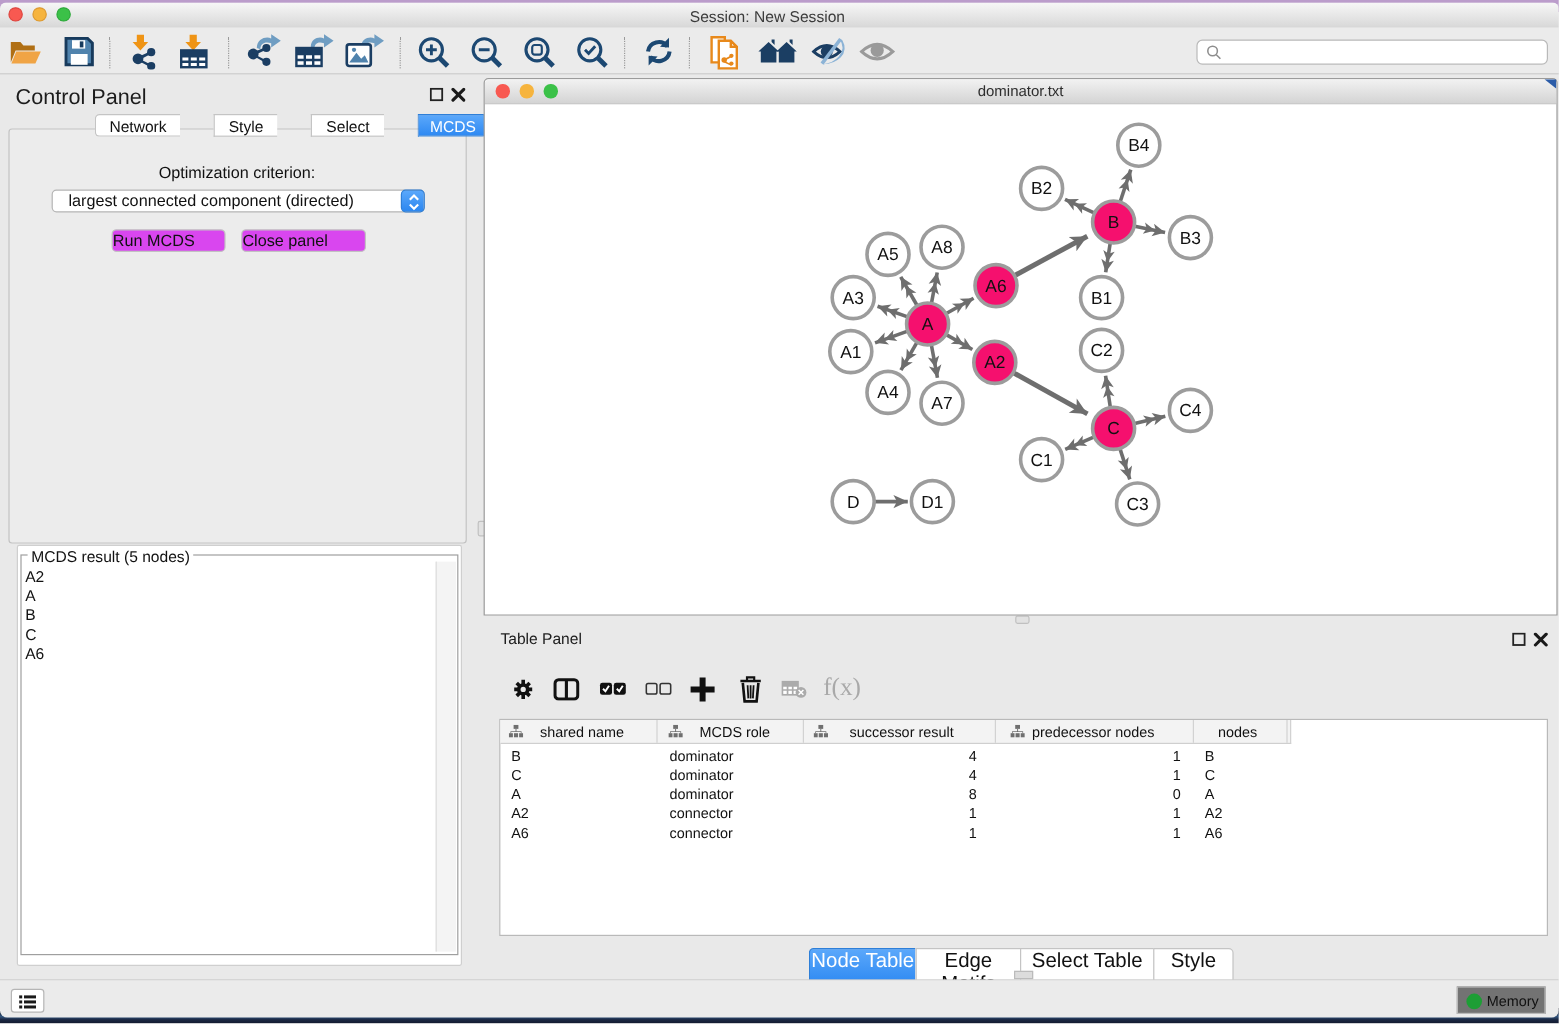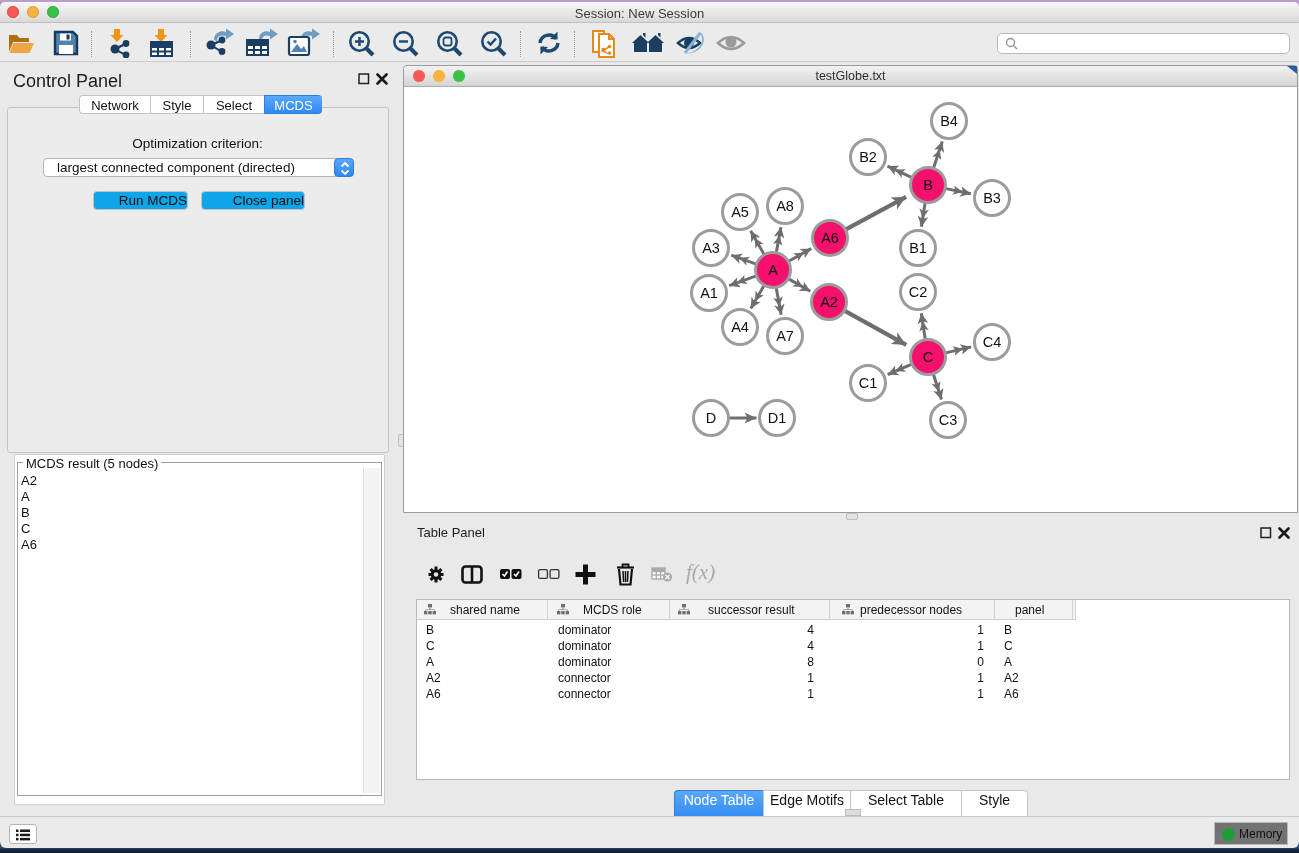--- a/index.html
+++ b/index.html
@@ -8,48 +8,48 @@
 
 .topline{left:0;top:0;width:1299px;height:10px;background:#bb9ccb;}
 .titlebar{left:0;top:2px;width:1299px;height:20px;background:linear-gradient(#f7f7f7,#d9d9d9);border-bottom:1px solid #c0c0c0;border-radius:5px 5px 0 0;}
 .tl{border-radius:50%;width:11.5px;height:11.5px;top:4px;box-sizing:border-box;}
 .title{width:100%;text-align:center;top:3.5px;font-size:13px;color:#3b3b3b;margin-left:-10px;}
 .toolbar{left:0;top:23px;width:1299px;height:38px;background:#ebebeb;border-bottom:1px solid #cccccc;}
 .sep{top:31px;width:1px;height:26px;border-left:1px dotted #9a9a9a;}
 .search{left:997px;top:33px;width:291px;height:19px;background:#fff;border:1px solid #b9b9b9;border-radius:5px;}
 
 .cptitle{left:13px;top:71px;font-size:18px;color:#1c1c1c;}
-.tabs{left:79px;top:95px;height:19px;display:flex;font-size:13px;color:#111;}
+.tabs{left:79px;top:95px;height:19px;display:flex;font-size:13px;color:#111;gap:28px;}
 .tab{background:#fff;border:1px solid #c4c4c4;border-right:none;line-height:19px;height:19px;box-sizing:border-box;text-align:center;}
 .tab.first{border-radius:4px 0 0 4px;}
 .tab.sel{background:linear-gradient(#5ba8fb,#2e89f2);color:#fff;border-color:#2e7fd8;border-radius:0 4px 4px 0;}
 .groupbox{left:7px;top:107px;width:380px;height:344px;background:#ececec;border:1px solid #c3c3c3;border-radius:3px;}
 .optlabel{left:0px;top:136px;width:395px;text-align:center;font-size:13.5px;color:#111;}
 .combo{left:43px;top:158px;width:311px;height:19px;background:#fff;border:1px solid #b5b5b5;border-radius:4px;box-sizing:border-box;}
 .combotext{left:57px;top:160px;font-size:13.5px;color:#111;}
 .stepper{left:334px;top:158px;width:20px;height:19px;background:linear-gradient(#5ba8fb,#2c87f0);border-radius:4px;border:1px solid #2e7fd8;box-sizing:border-box;}
-.btn{height:19px;background:#0ea5e9;border:1px solid #c2c2c2;border-radius:4px;font-size:13.5px;color:#111;text-align:right;line-height:18px;box-sizing:border-box;}
+.btn{height:19px;background:#d946ef;border:1px solid #c2c2c2;border-radius:4px;font-size:13.5px;color:#111;text-align:left;line-height:18px;box-sizing:border-box;}
 
 .resultouter{left:14px;top:454px;width:369px;height:349px;background:#fff;border:1px solid #cfcfcf;border-radius:2px;}
 .resultbox{left:17px;top:462px;width:363px;height:332px;border:1px solid #9f9f9f;background:#fff;}
 .resulttitle{left:23px;top:456px;background:#fff;padding:0 3px;font-size:13px;color:#111;}
 .scrolllane{left:363px;top:468px;width:16px;height:325px;background:#f4f4f4;border-left:1px solid #ddd;}
 .ritem{left:21px;font-size:13px;color:#111;}
 
 .netwin{left:403px;top:65px;width:895px;height:448px;background:#fff;border:1px solid #9b9b9b;border-radius:4px 4px 0 0;box-sizing:border-box;}
 .nettitle{left:0;top:0;width:100%;height:20px;background:linear-gradient(#f2f2f2,#d4d4d4);border-bottom:1px solid #ababab;border-radius:4px 4px 0 0;}
 .ntl{border-radius:50%;width:11.5px;height:11.5px;top:4px;}
 .netname{width:100%;text-align:center;top:3px;font-size:12.5px;color:#2e2e2e;}
 
 .tptitle{left:417px;top:525px;font-size:13px;color:#1c1c1c;}
 .tptable{left:416px;top:599px;width:874px;height:181px;background:#fff;border:1px solid #b9b9b9;box-sizing:border-box;}
 .thead{left:0;top:0;width:658px;height:19px;background:#f3f3f3;border-bottom:1px solid #cfcfcf;border-right:1px solid #d2d2d2;}
 .thcell{top:0;height:19px;border-right:1px solid #d2d2d2;box-sizing:border-box;font-size:12px;color:#111;}
 .trow{font-size:12px;color:#111;height:16px;}
-.seg{height:31px;background:#fff;border:1px solid #c4c4c4;border-right:none;font-size:14px;color:#111;line-height:19px;text-align:center;box-sizing:border-box;top:790px;}
+.seg{height:31px;background:#fff;border:1px solid #c4c4c4;border-right:none;font-size:17px;color:#111;line-height:19px;text-align:center;box-sizing:border-box;top:790px;}
 
 .statusbar{left:0;top:816px;width:1299px;height:31px;background:#ebebeb;border-top:1px solid #c9c9c9;border-radius:0 0 6px 6px;}
 .desktop{left:0;top:840px;width:1299px;height:13px;background:linear-gradient(#0e1526 20%,#33567f 54%,#1a2742 75%,#12192e);}
 .memorybtn{left:1214px;top:822px;width:74px;height:23px;background:#737373;border:1px solid #b9b9b9;font-size:12px;color:#111;box-sizing:border-box;}
 .listbtn{left:9px;top:824px;width:28px;height:20px;background:#fff;border:1px solid #b5b5b5;border-radius:3px;box-sizing:border-box;}
 text{font-family:"Liberation Sans",sans-serif;}
 </style>
 </head>
 <body>
 <div class="app">
@@ -231,21 +231,21 @@
   <div class="abs ritem" style="top:521px;">C</div>
   <div class="abs ritem" style="top:537px;">A6</div>
   <div class="abs" style="left:398px;top:434px;width:5px;height:11px;background:#e2e2e2;border:1px solid #c0c0c0;border-radius:2px;"></div>
   <div class="abs" style="left:846px;top:513px;width:10px;height:5px;background:#e2e2e2;border:1px solid #c0c0c0;border-radius:2px;"></div>
 
   <div class="abs netwin">
     <div class="abs nettitle">
       <div class="abs ntl" style="left:9px;background:#f85951;"></div>
       <div class="abs ntl" style="left:29px;background:#f6b43e;"></div>
       <div class="abs ntl" style="left:49px;background:#3bc148;"></div>
-      <div class="abs netname">testGlobe.txt</div>
+      <div class="abs netname">dominator.txt</div>
       <svg class="abs" style="right:0;top:0" width="10" height="8" viewBox="0 0 10 8">
           <path d="M0 0 L10 0 L10 8 z" fill="#2b5ca8"></path>
         </svg>
     </div>
     <svg class="abs" style="left:3px;top:21px" width="892" height="425" viewBox="0 0 892 425" id="graph">
       <defs>
         <marker id="arr" markerUnits="userSpaceOnUse" markerWidth="24" markerHeight="13" refX="23" refY="6.5" orient="auto">
           <path d="M23,6.5 L12.5,11.8 L15.2,6.5 L12.5,1.2 z" fill="#6e6e6e"></path>
           <path d="M14.5,6.5 L5,11.3 L7.4,6.5 L5,1.7 z" fill="#6e6e6e"></path>
         </marker>
@@ -380,21 +380,21 @@
         <rect x="1" y="1" width="13" height="11" fill="#fff"></rect>
         <line x1="1" y1="4.5" x2="14" y2="4.5"></line>
         <line x1="1" y1="8" x2="14" y2="8"></line>
         <line x1="5.3" y1="1" x2="5.3" y2="12"></line>
         <line x1="9.6" y1="1" x2="9.6" y2="12"></line>
       </g>
     <rect x="1" y="1" width="13" height="3.5" fill="#ababab"></rect>
     <circle cx="16.5" cy="10" r="4.5" fill="#ababab"></circle>
       <path d="M14.5 8 L18.5 12 M18.5 8 L14.5 12" stroke="#fff" stroke-width="1.3"></path>
   </svg>
-  <div class="abs" style="left:686px;top:560px;font-family:'Liberation Serif',serif;font-style:italic;font-size:21px;color:#a9a9a9;">f(x)</div>
+  <div class="abs" style="left:686px;top:560px;font-family:'Liberation Serif',serif;font-size:21px;color:#a9a9a9;">f(x)</div>
 
   <div class="abs tptable">
     <div class="abs thead"></div>
     <div class="abs thcell" style="left:0px;width:131px;">
         <svg width="12" height="11" style="position:absolute;left:7px;top:4px" viewBox="0 0 12 11">
           <g fill="#6f6f6f">
             <rect x="4" y="0" width="4" height="3.4"></rect>
             <rect x="0" y="7" width="3.4" height="3.4"></rect>
             <rect x="4.3" y="7" width="3.4" height="3.4"></rect>
             <rect x="8.6" y="7" width="3.4" height="3.4"></rect>
@@ -433,21 +433,21 @@
             <rect x="4" y="0" width="4" height="3.4"></rect>
             <rect x="0" y="7" width="3.4" height="3.4"></rect>
             <rect x="4.3" y="7" width="3.4" height="3.4"></rect>
             <rect x="8.6" y="7" width="3.4" height="3.4"></rect>
             <path d="M5.6 3.4 L6.4 3.4 L6.4 5.4 L10.6 5.4 L10.6 7 L10 7 L10 6 L2 6 L2 7 L1.4 7 L1.4 5.4 L5.6 5.4 z"></path>
           </g>
         </svg>
         <span style="position:absolute;left:30px;top:3px;">predecessor nodes</span>
       </div>
     <div class="abs thcell" style="left:578px;width:78px;">
-        <span style="position:absolute;left:20px;top:3px;">panel</span>
+        <span style="position:absolute;left:20px;top:3px;">nodes</span>
       </div>
     <div class="abs trow" style="left:9px;top:23px;">B</div>
       <div class="abs trow" style="left:141px;top:23px;">dominator</div>
       <div class="abs trow" style="left:340px;top:23px;width:57px;text-align:right;">4</div>
       <div class="abs trow" style="left:510px;top:23px;width:57px;text-align:right;">1</div>
       <div class="abs trow" style="left:587px;top:23px;">B</div>
     <div class="abs trow" style="left:9px;top:39px;">C</div>
       <div class="abs trow" style="left:141px;top:39px;">dominator</div>
       <div class="abs trow" style="left:340px;top:39px;width:57px;text-align:right;">4</div>
       <div class="abs trow" style="left:510px;top:39px;width:57px;text-align:right;">1</div>

